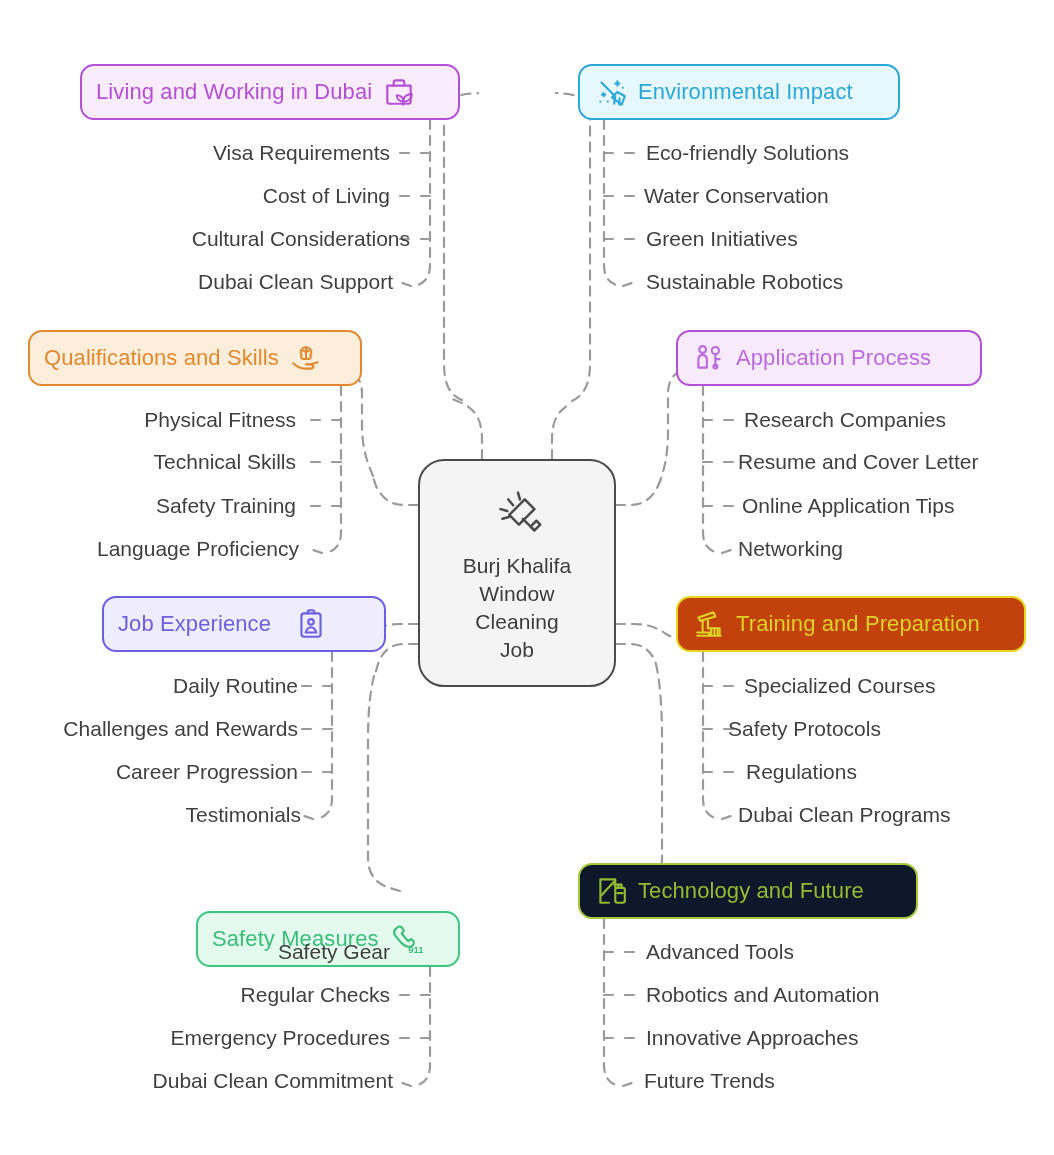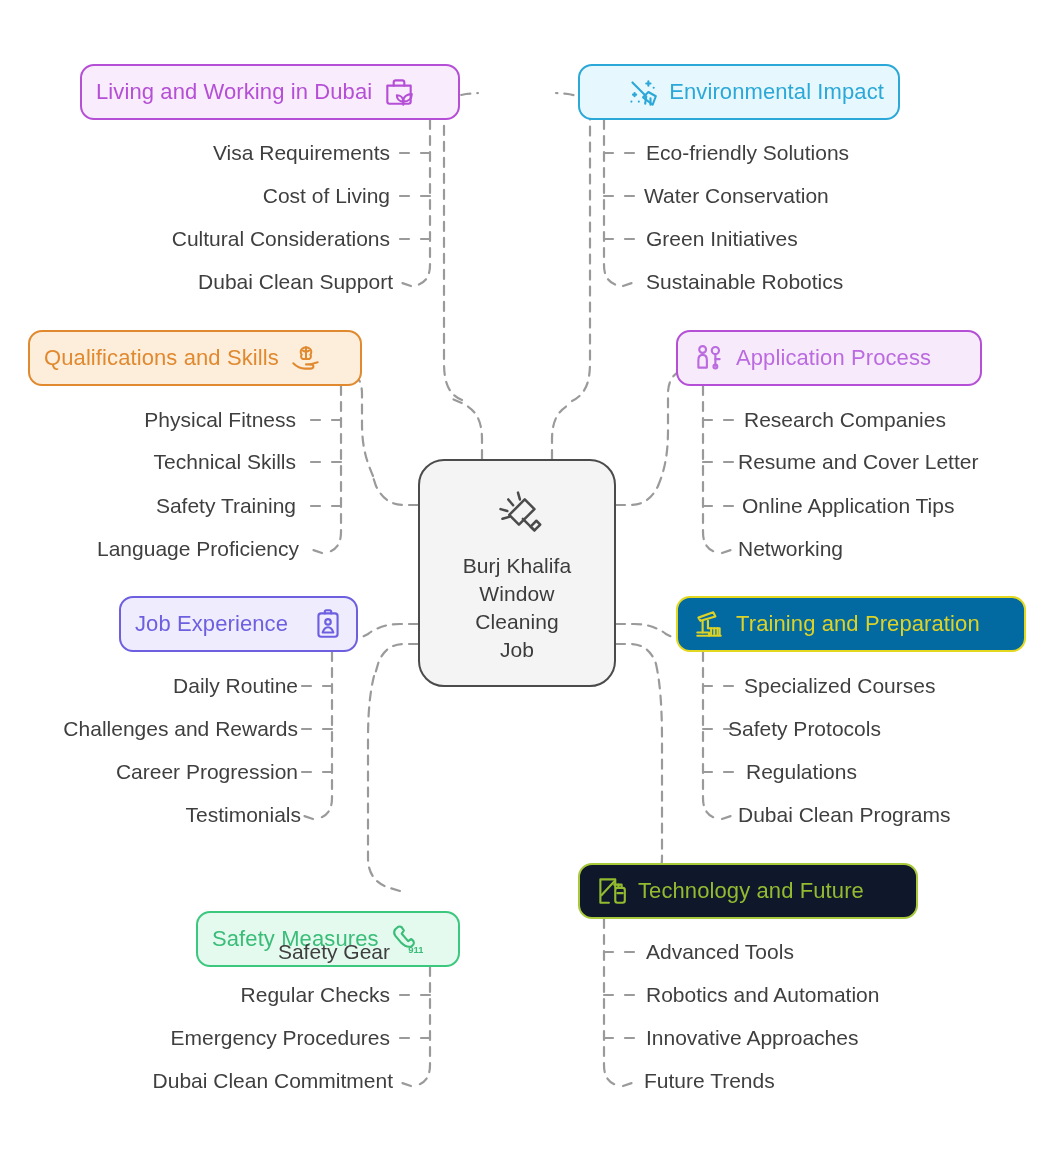--- a/index.html
+++ b/index.html
@@ -159,24 +159,24 @@
     <svg class="picon" viewBox="0 0 32 32" fill="none" stroke="#b44fd6" stroke-width="2" stroke-linecap="round" stroke-linejoin="round" xmlns="http://www.w3.org/2000/svg">
       <path d="M5 10 h22 v15 a2 2 0 0 1 -2 2 H7 a2 2 0 0 1 -2 -2 Z"></path>
       <path d="M11 10 V7 a2 2 0 0 1 2 -2 h6 a2 2 0 0 1 2 2 v3"></path>
       <path d="M20 25 c0 -5 4 -7 8 -7 0 4 -3 7 -8 7 Z"></path>
       <path d="M20 25 c0 -4 -3 -6 -6 -6 0 3 2 6 6 6 Z"></path>
       <path d="M20 25 v3"></path>
     </svg>
   </div>
   <div class="leaf r-align" style="right:664px;top:140px;">Visa Requirements</div>
   <div class="leaf r-align" style="right:664px;top:183px;">Cost of Living</div>
-  <div class="leaf r-align" style="right:664px;top:226px;">Cultural Considerations</div>
+  <div class="leaf r-align" style="right:644px;top:226px;">Cultural Considerations</div>
   <div class="leaf r-align" style="right:661px;top:269px;">Dubai Clean Support</div>
 
-  <div class="pill" style="left:578px;top:64px;width:322px;border-color:#2ba8d8;background:#e6f7fd;justify-content:flex-end;">
+  <div class="pill" style="left:578px;top:64px;width:322px;border-color:#2ba8d8;background:#e6f7fd;">
     <svg class="picon" viewBox="0 0 32 32" fill="none" stroke="#2ba8d8" stroke-width="2" stroke-linecap="round" stroke-linejoin="round" xmlns="http://www.w3.org/2000/svg">
       <path d="M7 7 L19 19"></path>
       <path d="M17 21 l5 -5 7 4 -3 8 Z"></path>
       <path d="M20 20 l-1 7"></path>
       <path d="M24 22 l0 6"></path>
       <path d="M22 6 v4 M20 8 h4"></path>
       <path d="M9 17 v3 M7.5 18.5 h3"></path>
       <path d="M6 25 h.01 M13 25 h.01 M27 12 h.01"></path>
     </svg>
     <span class="ptext" style="color:#2ba8d8;">Environmental Impact</span>
@@ -210,35 +210,35 @@
       <path d="M22 17 h4"></path>
       <circle cx="22" cy="24" r="1.8"></circle>
     </svg>
     <span class="ptext" style="color:#bb6ae0;">Application Process</span>
   </div>
   <div class="leaf l-align" style="left:744px;top:407px;">Research Companies</div>
   <div class="leaf l-align" style="left:742px;top:493px;">Online Application Tips</div>
   <div class="leaf l-align" style="left:738px;top:449px;">Resume and Cover Letter</div>
   <div class="leaf l-align" style="left:738px;top:536px;">Networking</div>
 
-  <div class="pill" style="left:119px;top:596px;width:239px;border-color:#6d5fe0;background:#eeecfd;gap:23px;">
+  <div class="pill" style="left:102px;top:596px;width:284px;border-color:#6d5fe0;background:#eeecfd;gap:23px;">
     <span class="ptext" style="color:#6d5fe0;">Job Experience</span>
     <svg class="picon" viewBox="0 0 32 32" fill="none" stroke="#6d5fe0" stroke-width="2" stroke-linecap="round" stroke-linejoin="round" xmlns="http://www.w3.org/2000/svg">
       <rect x="7" y="6" width="18" height="22" rx="2.5"></rect>
       <path d="M13 6 V4.5 a1.5 1.5 0 0 1 1.5 -1.5 h3 A1.5 1.5 0 0 1 19 4.5 V6"></path>
       <circle cx="16" cy="14" r="2.6"></circle>
       <path d="M11 24 c1 -3.5 3 -5 5 -5 s4 1.5 5 5 Z"></path>
     </svg>
   </div>
   <div class="leaf r-align" style="right:756px;top:673px;">Daily Routine</div>
   <div class="leaf r-align" style="right:756px;top:716px;">Challenges and Rewards</div>
   <div class="leaf r-align" style="right:756px;top:759px;">Career Progression</div>
   <div class="leaf r-align" style="right:753px;top:802px;">Testimonials</div>
 
-  <div class="pill" style="left:676px;top:596px;width:350px;border-color:#e3d81f;background:#0369a1;">
+  <div class="pill" style="left:676px;top:596px;width:350px;border-color:#e3d81f;background:#c2410c;">
     <svg class="picon" viewBox="0 0 32 32" fill="none" stroke="#ddd226" stroke-width="2" stroke-linecap="round" stroke-linejoin="round" xmlns="http://www.w3.org/2000/svg">
       <path d="M6 10 L20 5 L22 9 L8 13 Z"></path>
       <path d="M10 13 V24"></path>
       <path d="M15 13 V20"></path>
       <path d="M15 20 h11 v6"></path>
       <path d="M18 20 v6 M21 20 v6 M24 20 v6"></path>
       <path d="M5 27 h22"></path>
       <path d="M5 24 h11 v3"></path>
     </svg>
     <span class="ptext" style="color:#ddd226;">Training and Preparation</span>

